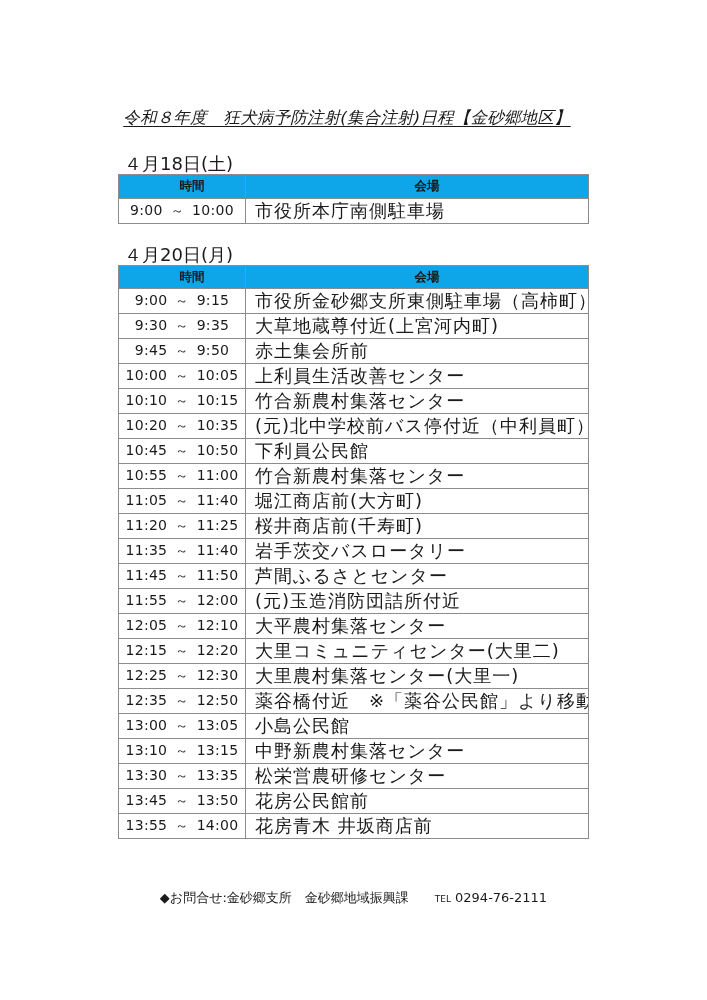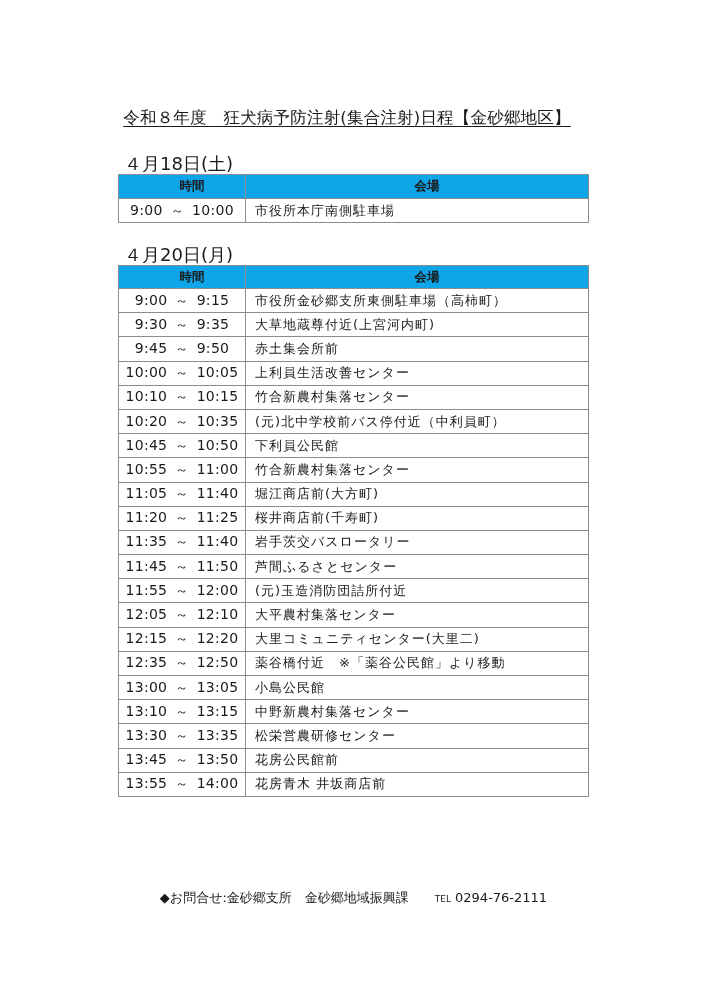--- a/index.html
+++ b/index.html
@@ -1,29 +1,29 @@
 <!DOCTYPE html>
 <html><head>
 <meta charset="utf-8">
 <style>
   html, body { margin:0; padding:0; background:#ffffff; }
   body { width:707px; height:1000px; position:relative; overflow:hidden;
          font-family:"DejaVu Sans", sans-serif; color:#1a1a1a; }
   .title { position:absolute; left:0; width:694px; top:107px; text-align:center;
-           font-size:16.5px; letter-spacing:0.2px; }
+           font-size:16.5px; letter-spacing:0.2px;font-style:italic; }
   .title span { text-decoration:underline; text-underline-offset:3px; }
   .date { position:absolute; left:124px; font-size:18px; }
   table.sched { position:absolute; left:118px; width:471px; border-collapse:collapse;
                 table-layout:fixed; font-size:12.5px; }
   table.sched td, table.sched th { border:1px solid #8c8c8c; padding:0; overflow:hidden; white-space:nowrap; }
   table.sched th { background:#0ea5e9; font-weight:bold; text-align:center; font-size:12.5px;padding-left:20px; }
   .c-time { width:127px; }
   td.time { text-align:center; font-size:14px; letter-spacing:0.3px; }
   td.time .sep { display:inline-block; margin:0 8px; font-size:13px; }
-  td.venue { padding-left:9px !important; font-size:13px; letter-spacing:1px;margin-top:24px; }
+  td.venue { padding-left:9px !important; font-size:18px; letter-spacing:1px;margin-top:24px; }
   #t1 { top:174px; }
   #t1 th { height:23px; }
   #t1 td { height:23px; }
   #t2 { top:265px; }
   #t2 th { height:22px; }
   #t2 td { height:23.2px; }
   .footer { position:absolute; left:0; width:707px; top:889px; text-align:center; font-size:13px; }
   .footer .tel { margin-left:26px; }
   .footer .tel-mark { font-size:9px; margin-right:4px; }
 </style>
@@ -119,20 +119,24 @@
       </tr>
       <tr>
         <td class="time"><span>12:05</span><span class="sep">～</span><span>12:10</span></td>
         <td class="venue">大平農村集落センター</td>
       </tr>
       <tr>
         <td class="time"><span>12:15</span><span class="sep">～</span><span>12:20</span></td>
         <td class="venue">大里コミュニティセンター(大里二)</td>
       </tr>
       <tr>
+        <td class="time"><span>12:25</span><span class="sep">～</span><span>12:30</span></td>
+        <td class="venue">大里農村集落センター(大里一)</td>
+      </tr>
+      <tr>
         <td class="time"><span>12:35</span><span class="sep">～</span><span>12:50</span></td>
         <td class="venue">薬谷橋付近　※「薬谷公民館」より移動</td>
       </tr>
       <tr>
         <td class="time"><span>13:00</span><span class="sep">～</span><span>13:05</span></td>
         <td class="venue">小島公民館</td>
       </tr>
       <tr>
         <td class="time"><span>13:10</span><span class="sep">～</span><span>13:15</span></td>
         <td class="venue">中野新農村集落センター</td>

